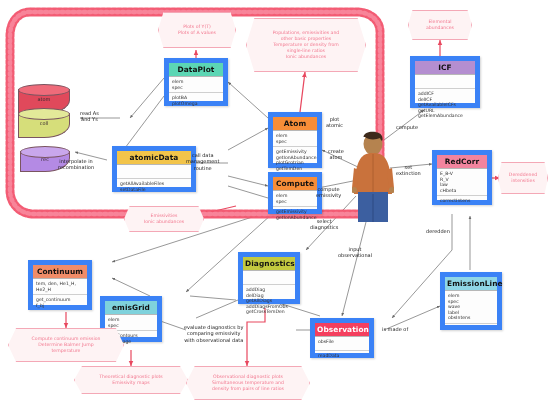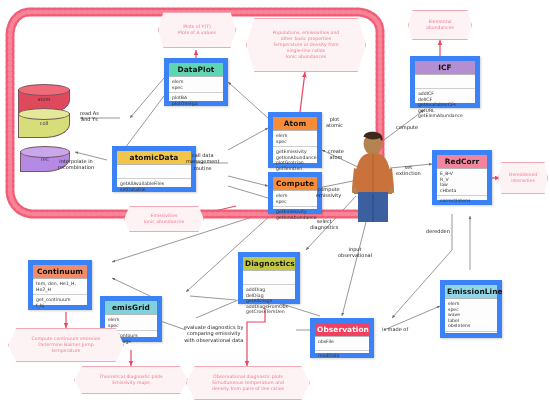--- a/index.html
+++ b/index.html
@@ -273,21 +273,21 @@
     <div class="sect attrs">
       <div>elem</div>
         <div>spec</div>
     </div>
     <div class="sect">
       <div>plotContours</div>
         <div>plotImage</div>
     </div>
   </div>
 
-  <div class="node uml t-blue" style="left:440px;top:280px;width:62px;height:58px;">
+  <div class="node uml t-blue" style="left:440px;top:272px;width:62px;height:58px;">
     <div class="title">EmissionLine</div>
     <div class="sect attrs">
       <div>elem</div>
         <div>spec</div>
       <div>wave</div>
         <div>label</div>
       <div>obsIntens</div>
     </div>
     <div class="sect"></div>
   </div>

